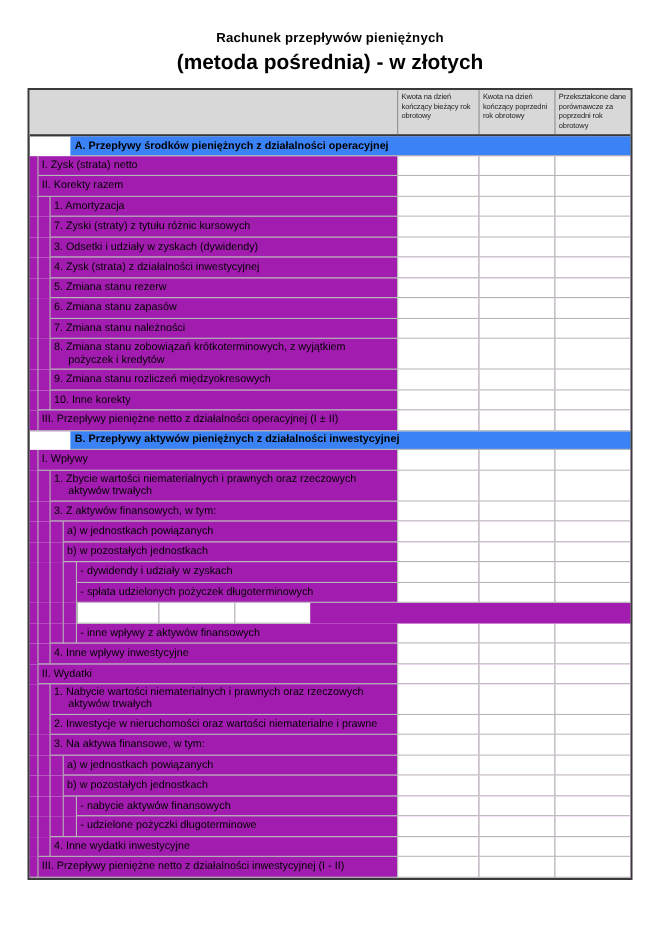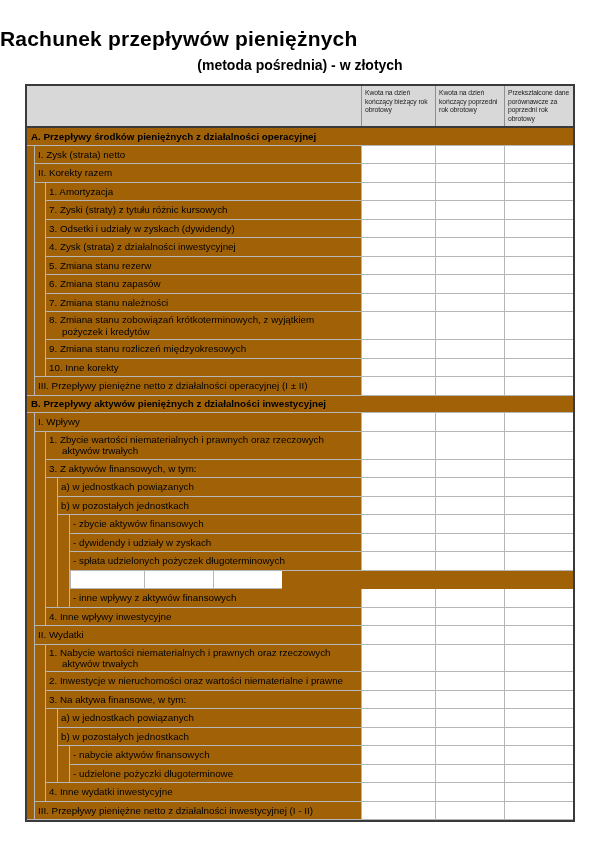--- a/index.html
+++ b/index.html
@@ -2,25 +2,25 @@
 <html><head>
 <meta charset="utf-8">
 <style>
   html,body{margin:0;padding:0;}
   body{
     width:600px;height:849px;background:#ffffff;color:#000;
     font-family:"Liberation Sans","DejaVu Sans",sans-serif;
     overflow:hidden;
   }
   .title{
-    font-weight:bold;font-size:21px;
+    text-align:center;font-weight:bold;font-size:12px;
     margin:27px 0 6px 0;letter-spacing:0.2px;
   }
   .subtitle{
-    text-align:center;font-weight:bold;font-size:14px;
+    text-align:center;font-weight:bold;font-size:19px;
     margin:0 0 11px 0;
   }
   .cf-table{
     box-sizing:border-box;margin-left:25px;width:550px;
     border:2px solid #3a3a3a;background:#fff;
   }
   
   .thead{
     display:flex;background:#d8d8d8;
     border-bottom:2px solid #3a3a3a;
@@ -28,22 +28,22 @@
   .th{
     box-sizing:border-box;font-size:6.8px;line-height:8.6px;
     letter-spacing:-0.1px;color:#1c1c1c;padding:3px 1px 3px 3px;
     overflow:hidden;min-height:31px;
   }
   .th.c0{width:334px;}
   .th.c1{width:74px;border-left:1px solid #8f8f8f;}
   .th.c2{width:69px;border-left:1px solid #8f8f8f;}
   .th.c3{width:69px;border-left:1px solid #8f8f8f;padding-right:0;}
   
-  .row{display:flex;min-height:18.5px;font-size:9.8px;background:#a16207;}
-  .row.section{background:#a16207;min-height:17.5px;}
+  .row{display:flex;min-height:18.5px;font-size:9.8px;background:#a21caf;}
+  .row.section{background:#3b82f6;min-height:17.5px;margin-left:37px;}
   .sp{box-sizing:border-box;flex:0 0 auto;border-right:1px solid #b6b6b6;}
   .sp1{width:8px;}.sp2{width:11px;}.sp3{width:12px;}.sp4{width:12px;}
   .sp.bb{border-bottom:1px solid #b6b6b6;}
   .lbl{
     box-sizing:border-box;flex:1 1 auto;display:flex;flex-direction:column;
     justify-content:center;border-bottom:1px solid #b6b6b6;
     padding:2px 4px 2px 3px;overflow:hidden;
   }
   .txt{padding-left:13px;text-indent:-13px;line-height:11.4px;}
   .section .lbl{font-weight:bold;padding-left:4px;}
@@ -258,32 +258,20 @@
           <div class="cell c1"></div>
           <div class="cell c2"></div>
           <div class="cell c3"></div>
         </div>
         <div class="row">
           <span class="sp sp1"></span>
           <span class="sp sp2"></span>
           <span class="sp sp3"></span>
           <span class="sp sp4"></span>
           <div class="lbl">
-            <span class="txt">- zbycie aktywów finansowych</span>
-          </div>
-          <div class="cell c1"></div>
-          <div class="cell c2"></div>
-          <div class="cell c3"></div>
-        </div>
-        <div class="row">
-          <span class="sp sp1"></span>
-          <span class="sp sp2"></span>
-          <span class="sp sp3"></span>
-          <span class="sp sp4"></span>
-          <div class="lbl">
             <span class="txt">- dywidendy i udziały w zyskach</span>
           </div>
           <div class="cell c1"></div>
           <div class="cell c2"></div>
           <div class="cell c3"></div>
         </div>
         <div class="row">
           <span class="sp sp1"></span>
           <span class="sp sp2"></span>
           <span class="sp sp3"></span>

